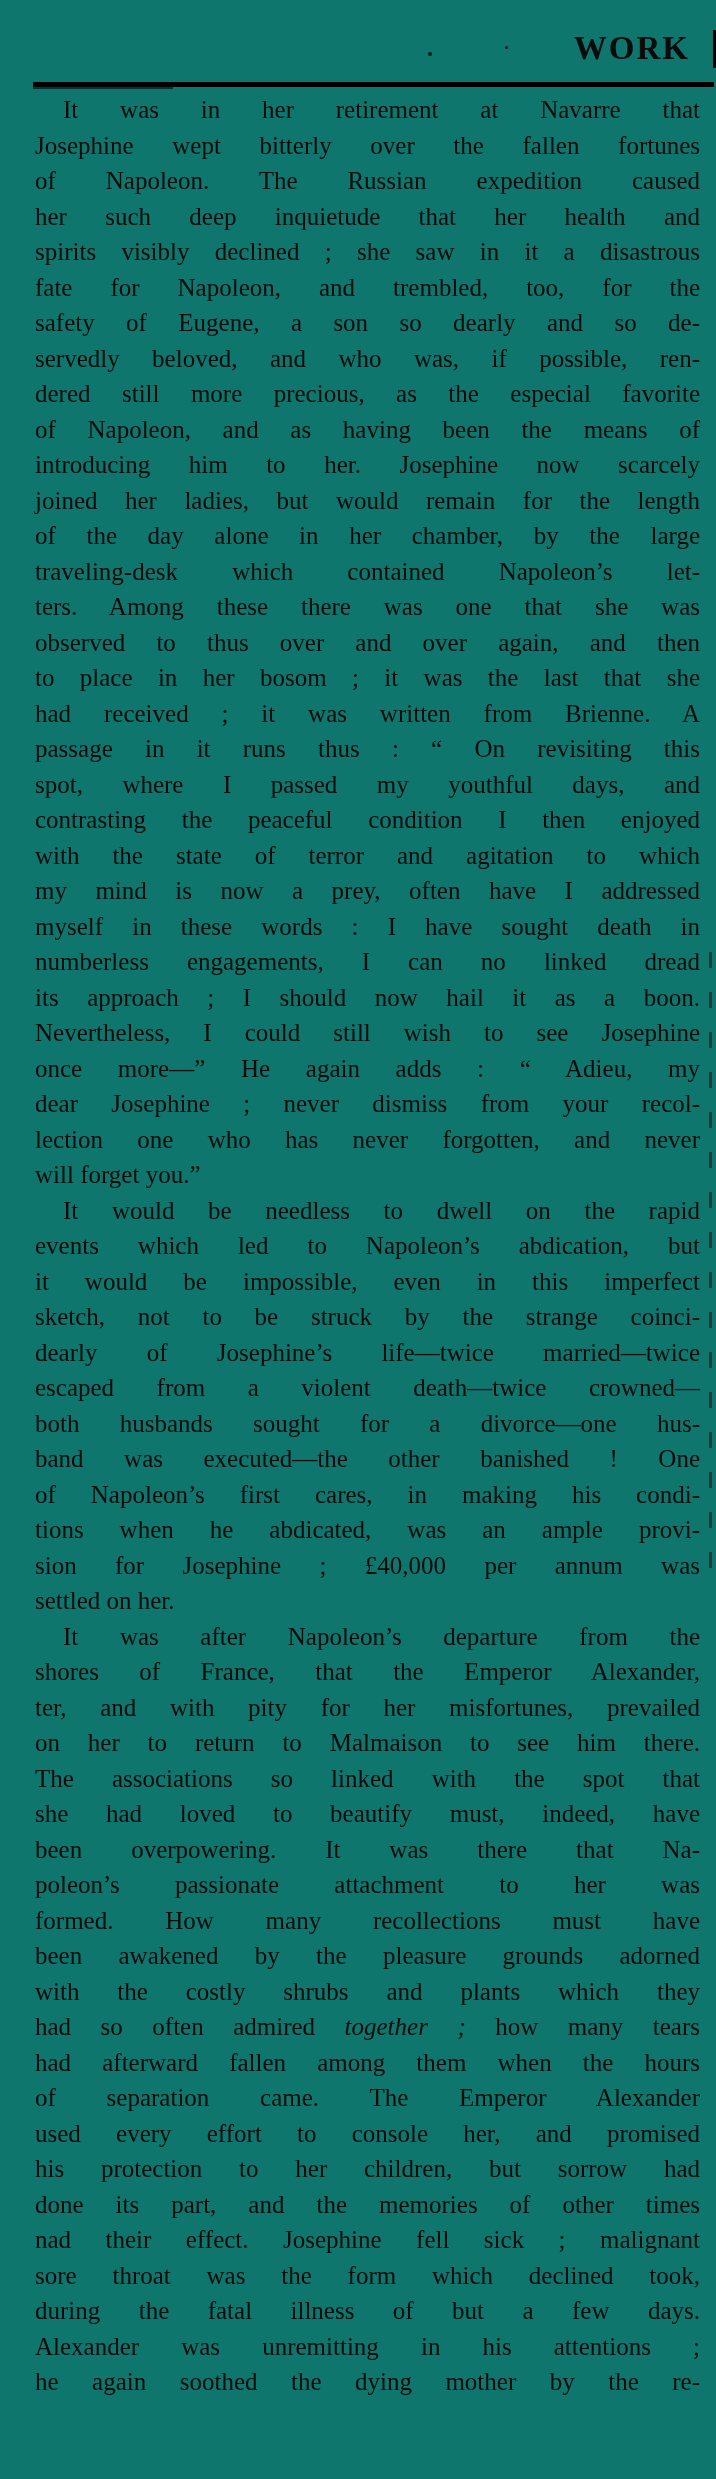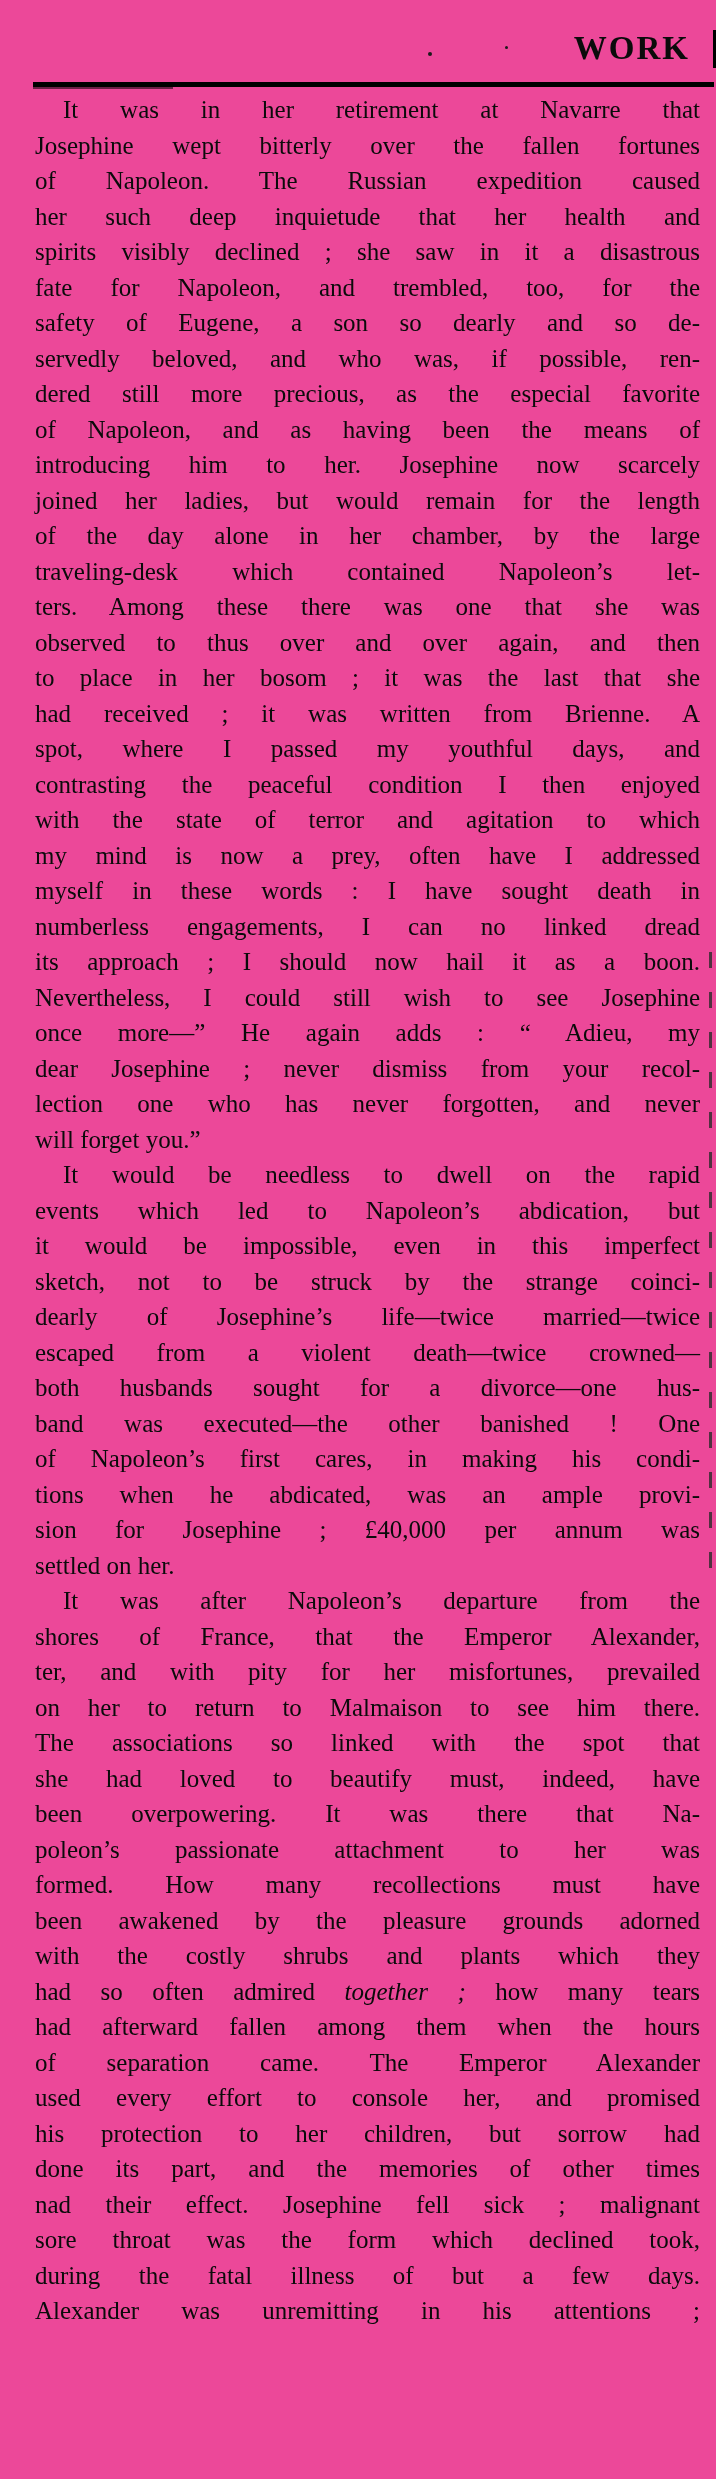--- a/index.html
+++ b/index.html
@@ -1,20 +1,20 @@
 <!DOCTYPE html>
 <html><head>
 <meta charset="utf-8">
 <style>
   html, body { margin: 0; padding: 0; background: #e8e8e8; }
   .page {
     position: relative;
     width: 716px;
     height: 2479px;
-    background: #ec4899;
+    background: #0f766e;
     overflow: hidden;
     font-family: "Liberation Serif", "DejaVu Serif", serif;
     color: #0b0b0b;
   }
   .running-head {
     position: absolute;
     top: 30px;
     left: 0;
     right: 26px;
     text-align: right;
@@ -113,20 +113,21 @@
         <div class="line">dered still more precious, as the especial favorite</div>
         <div class="line">of Napoleon, and as having been the means of</div>
         <div class="line">introducing him to her. Josephine now scarcely</div>
         <div class="line">joined her ladies, but would remain for the length</div>
         <div class="line">of the day alone in her chamber, by the large</div>
         <div class="line">traveling-desk which contained Napoleon’s let-</div>
         <div class="line">ters. Among these there was one that she was</div>
         <div class="line">observed to thus over and over again, and then</div>
         <div class="line">to place in her bosom ; it was the last that she</div>
         <div class="line">had received ; it was written from Brienne. A</div>
+        <div class="line">passage in it runs thus : “ On revisiting this</div>
         <div class="line">spot, where I passed my youthful days, and</div>
         <div class="line">contrasting the peaceful condition I then enjoyed</div>
         <div class="line">with the state of terror and agitation to which</div>
         <div class="line">my mind is now a prey, often have I addressed</div>
         <div class="line">myself in these words : I have sought death in</div>
         <div class="line">numberless engagements, I can no linked dread</div>
         <div class="line">its approach ; I should now hail it as a boon.</div>
         <div class="line">Nevertheless, I could still wish to see Josephine</div>
         <div class="line">once more—” He again adds : “ Adieu, my</div>
         <div class="line">dear Josephine ; never dismiss from your recol-</div>
@@ -162,17 +163,18 @@
         <div class="line"><span>had so often admired </span><span class="italic">together ;</span><span> how many tears</span></div>
         <div class="line">had afterward fallen among them when the hours</div>
         <div class="line">of separation came. The Emperor Alexander</div>
         <div class="line">used every effort to console her, and promised</div>
         <div class="line">his protection to her children, but sorrow had</div>
         <div class="line">done its part, and the memories of other times</div>
         <div class="line">nad their effect. Josephine fell sick ; malignant</div>
         <div class="line">sore throat was the form which declined took,</div>
         <div class="line">during the fatal illness of but a few days.</div>
         <div class="line">Alexander was unremitting in his attentions ;</div>
+        <div class="line">he again soothed the dying mother by the re-</div>
       </div>
     </div>
 
   <div class="edge-dashes"></div>
 </div>
 
 </body></html>

